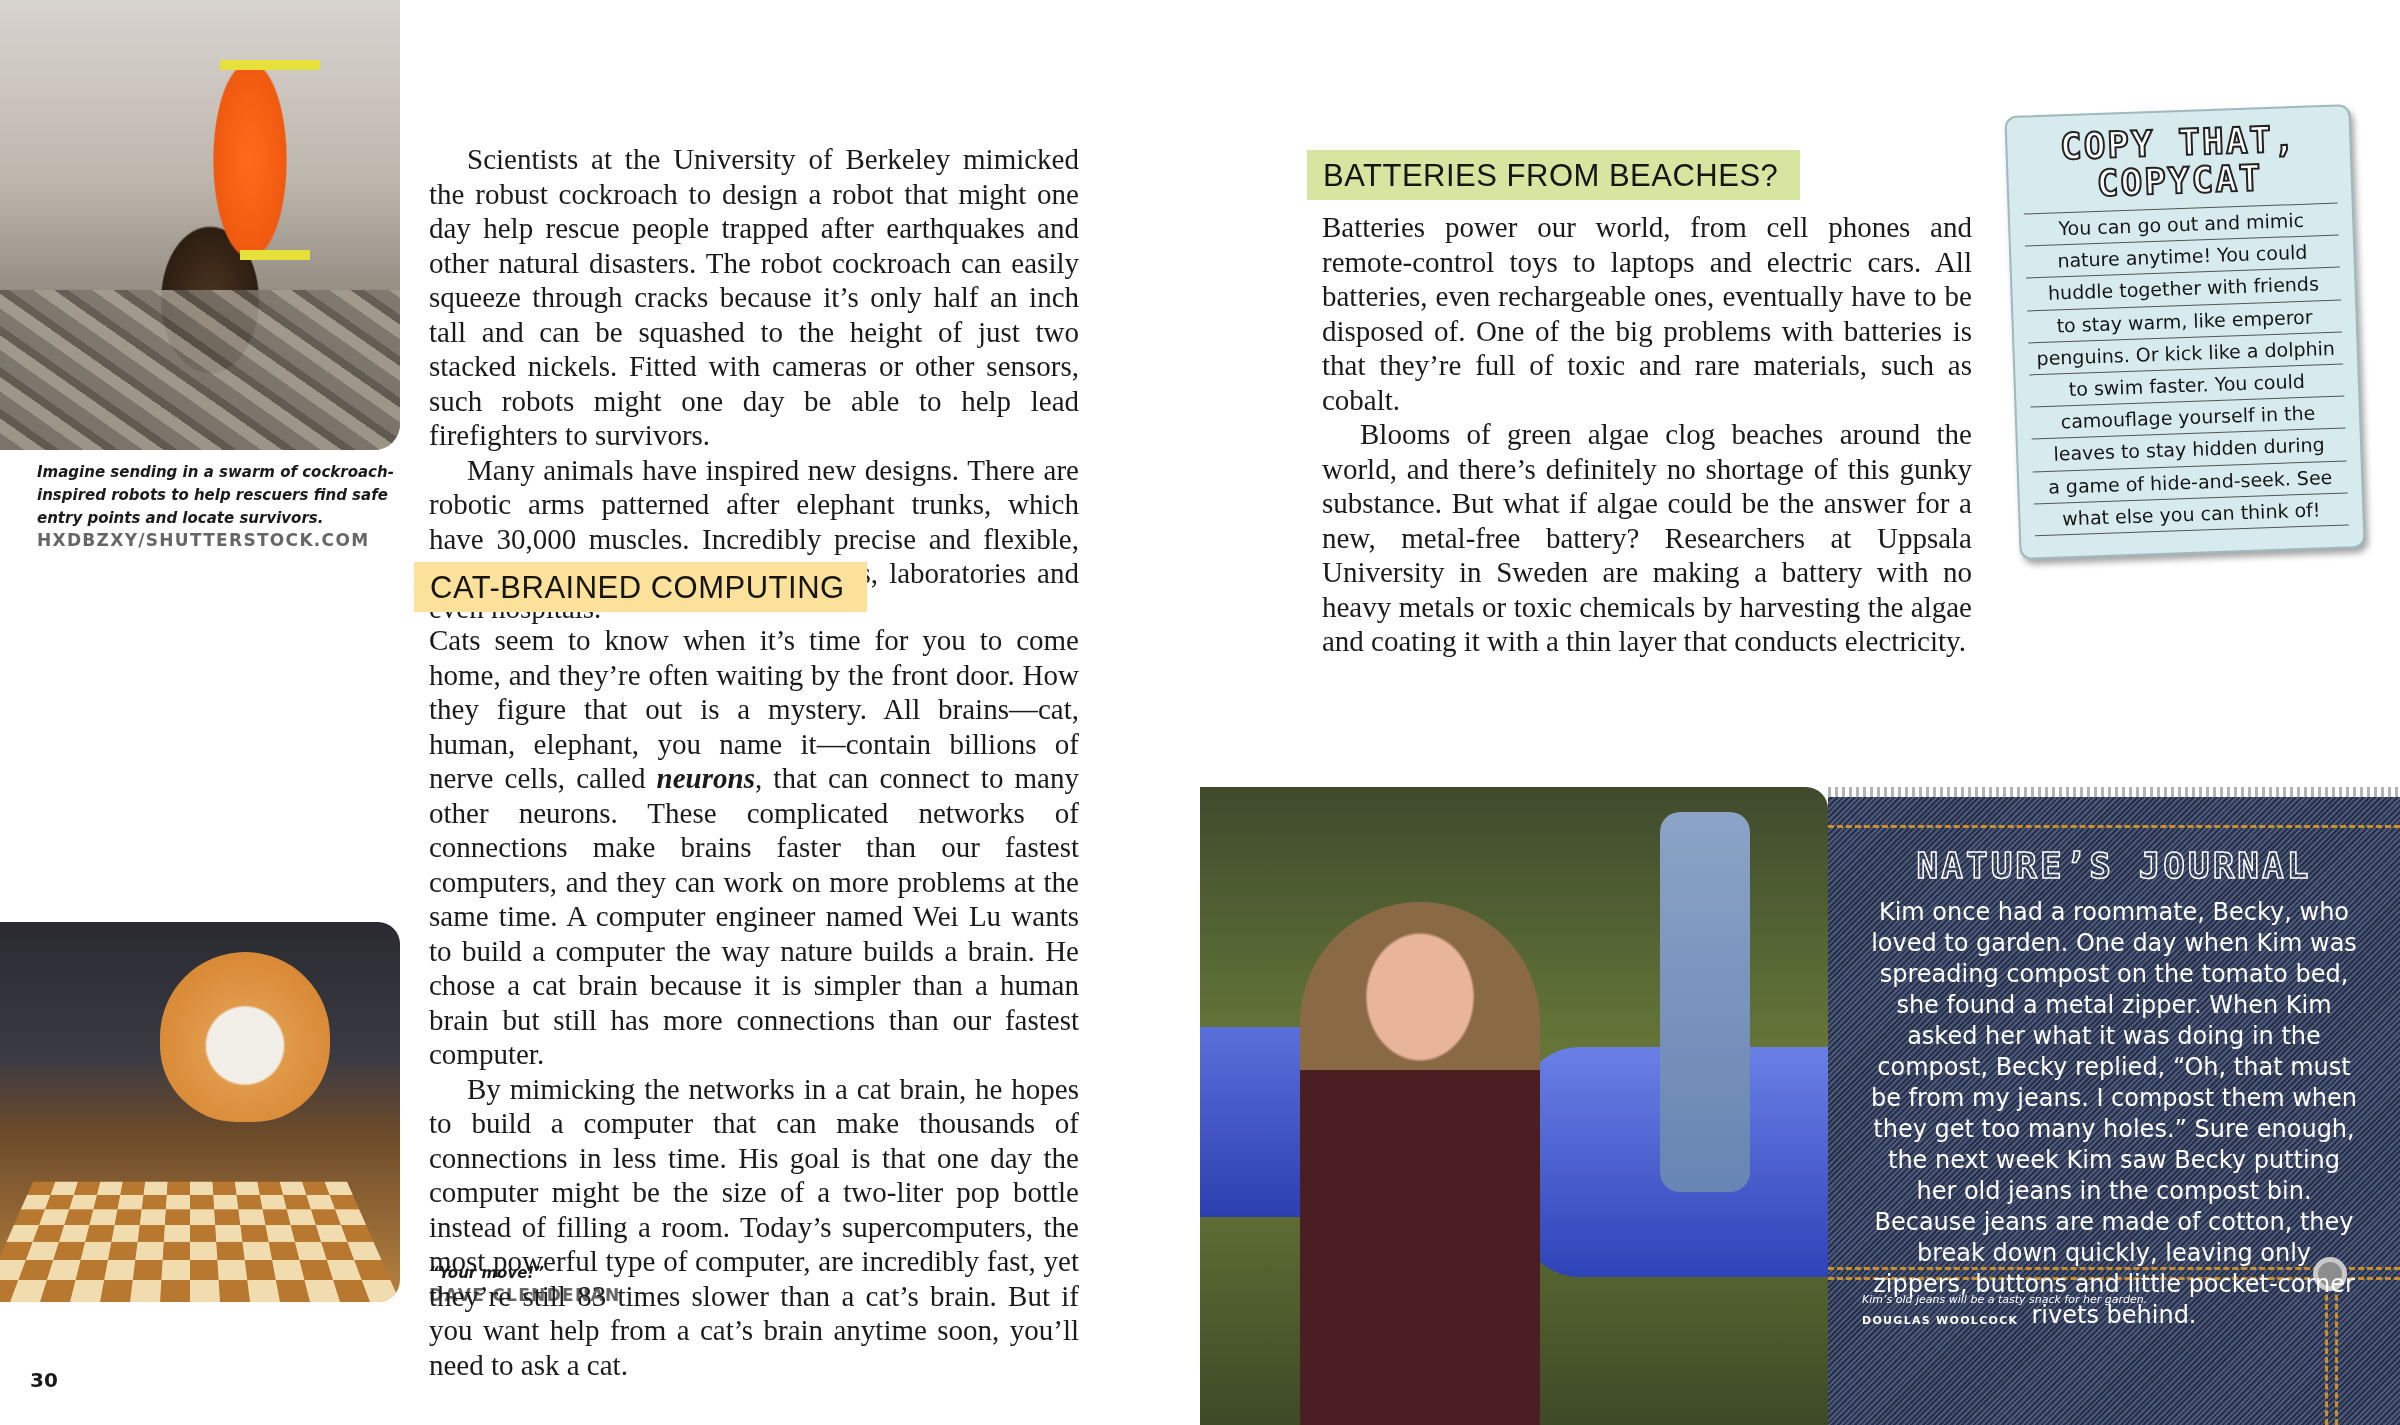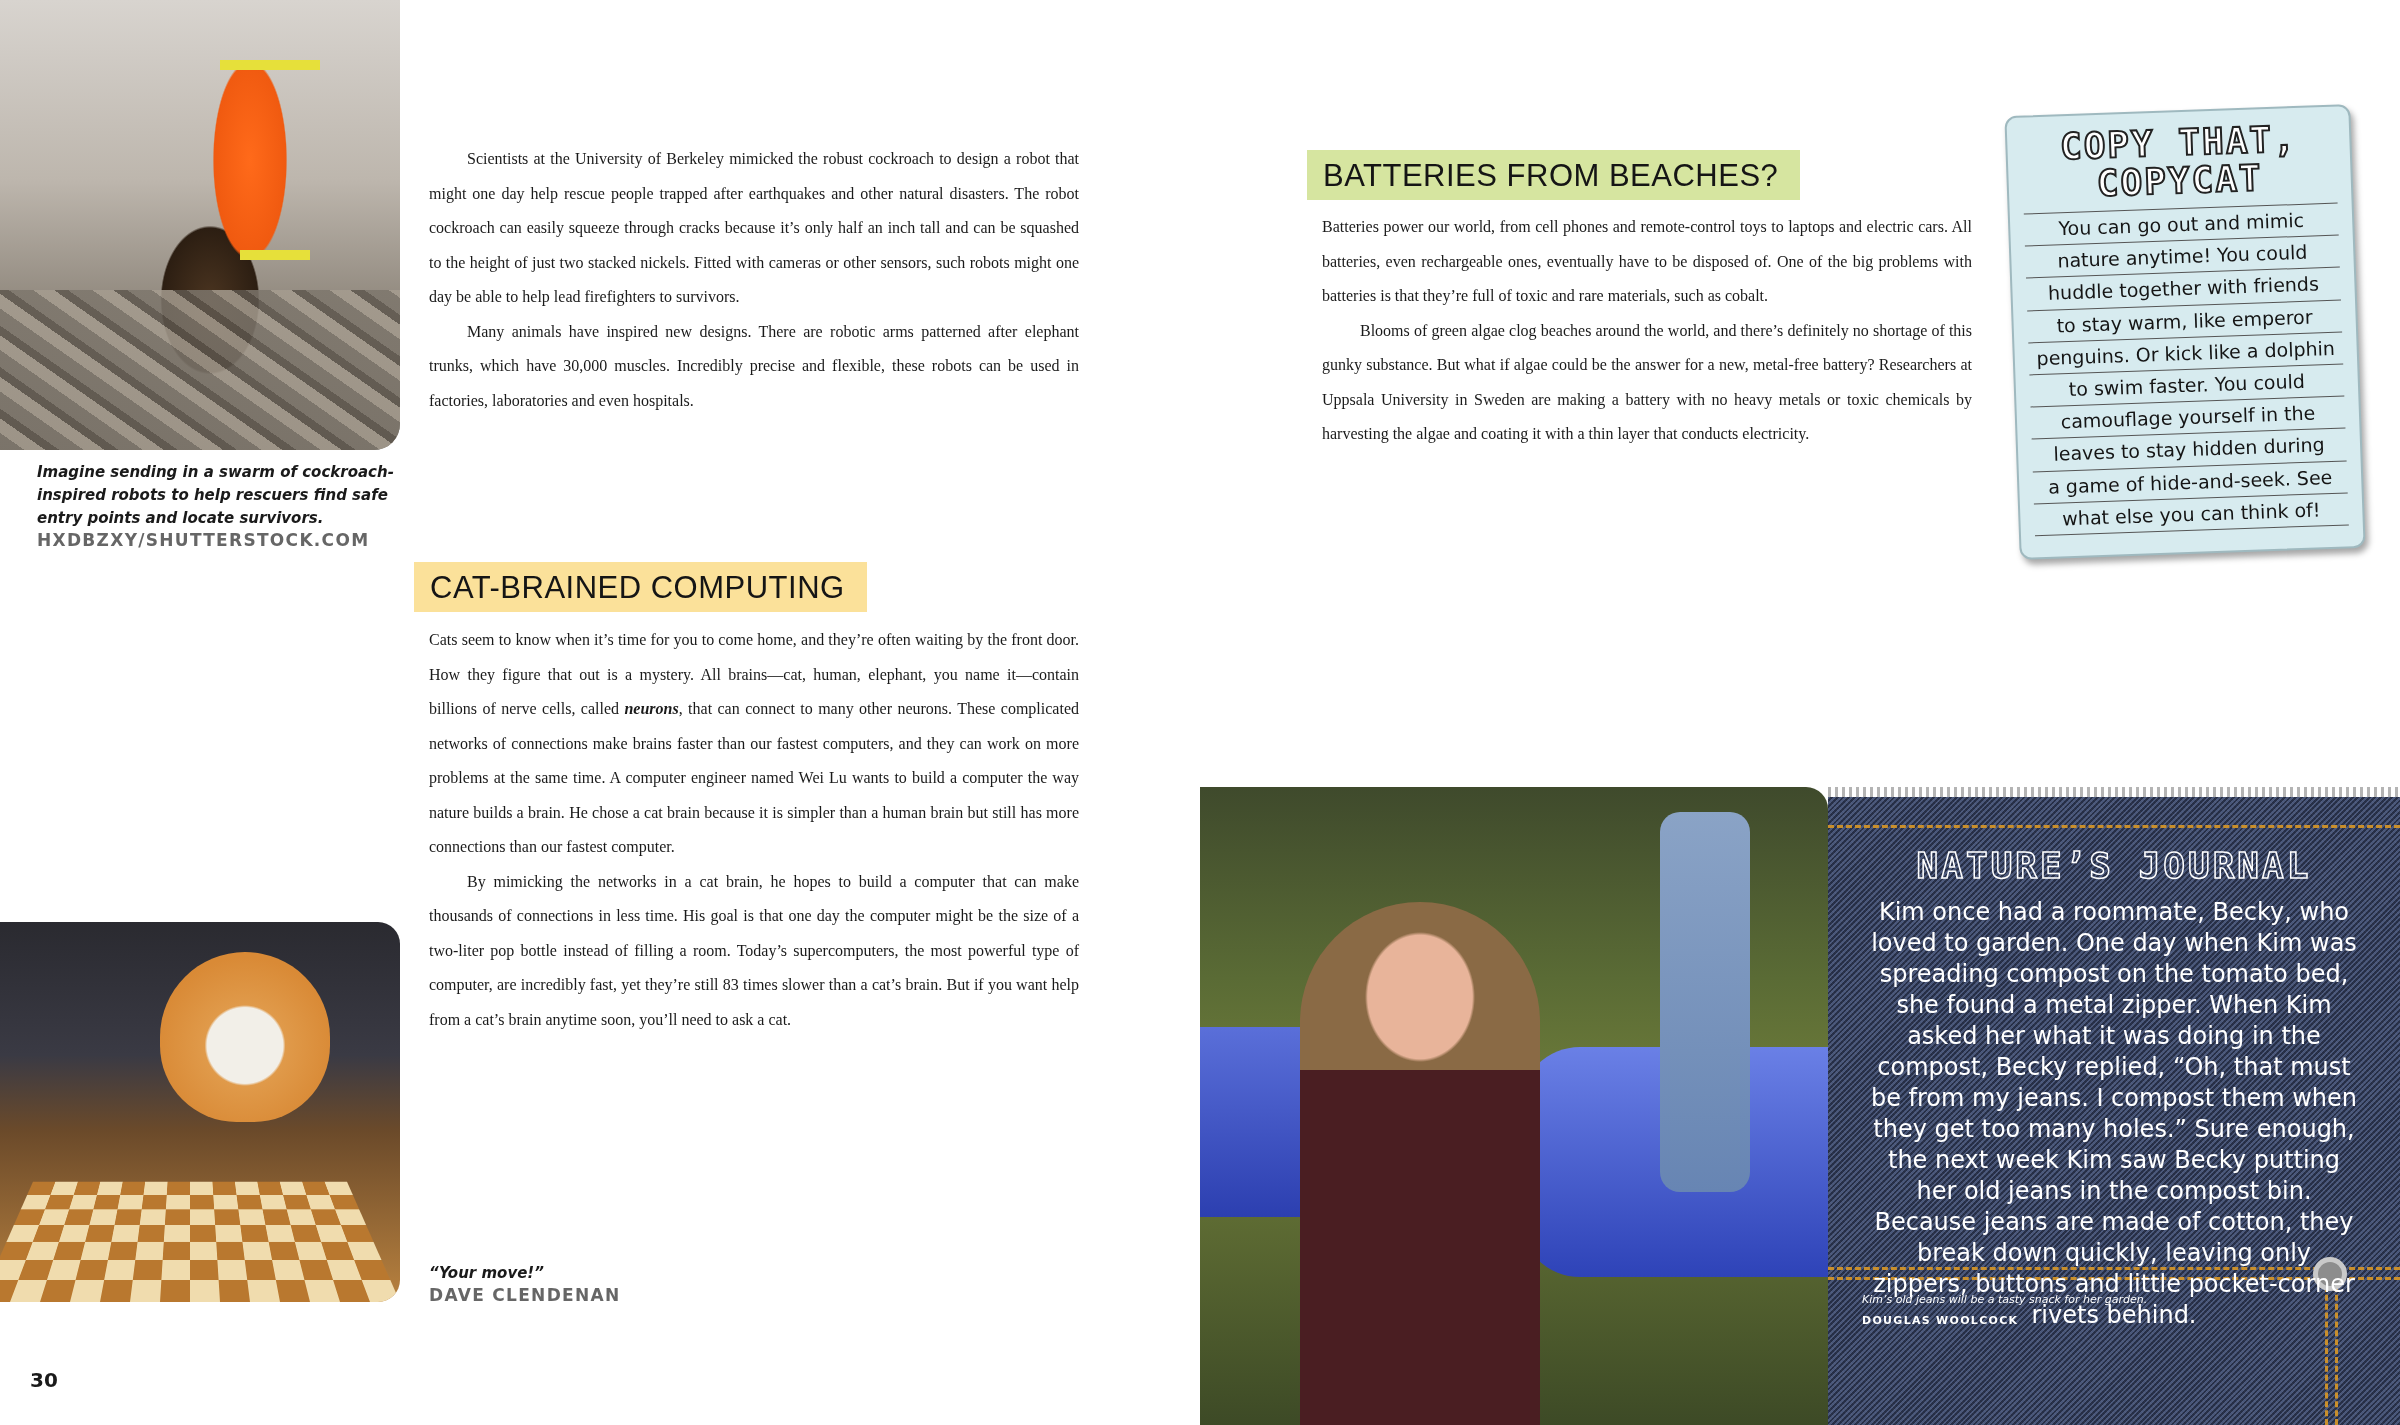--- a/index.html
+++ b/index.html
@@ -28,21 +28,21 @@
 
   #photo-kim { left:1200px; top:787px; width:628px; height:638px; border-top-right-radius:22px;
     background: linear-gradient(180deg, #3f4a2c 0%, #5a6b35 30%, #6f7d3a 50%, #3d4a26 100%); }
   #photo-kim .barrel1 { position:absolute; left:0; top:240px; width:140px; height:190px; border-radius:0 40px 40px 0; background:linear-gradient(180deg,#5a6fd9,#2c3fb0); }
   #photo-kim .barrel2 { position:absolute; left:320px; top:260px; width:330px; height:230px; border-radius:60px 0 0 60px; background:linear-gradient(180deg,#6a80e6,#2e43b8); }
   #photo-kim .person { position:absolute; left:100px; top:115px; width:240px; height:560px; border-radius:120px 120px 20px 20px;
     background: radial-gradient(ellipse 55px 65px at 120px 95px, #e8b49a 0 95%, transparent 100%), linear-gradient(180deg, #8a6a45 0 30%, #4a1e22 30%); }
   #photo-kim .jeans { position:absolute; left:460px; top:25px; width:90px; height:380px; border-radius:20px; background:linear-gradient(180deg,#8aa3c6,#6785b3); }
 
   
-  .body-text { font-size:16px; line-height:34.5px; text-align:justify; }
+  .body-text { font-size:29px; line-height:34.5px; text-align:justify; }
   .body-text p { margin:0; text-indent:38px; }
   .body-text p.noindent { text-indent:0; }
   #col-left-top { left:429px; top:142px; width:650px; }
   #col-left-cat { left:429px; top:623px; width:650px; }
   #col-right { left:1322px; top:210px; width:650px; }
 
   .heading { position:absolute; font-family:"Liberation Sans", sans-serif; font-size:31px; letter-spacing:.5px; padding:8px 22px 6px 16px; color:#151515; font-weight:400; }
   #heading-cat { left:414px; top:562px; background:#fbe19a; }
   #heading-batteries { left:1307px; top:150px; background:#d6e5a0; }
 

